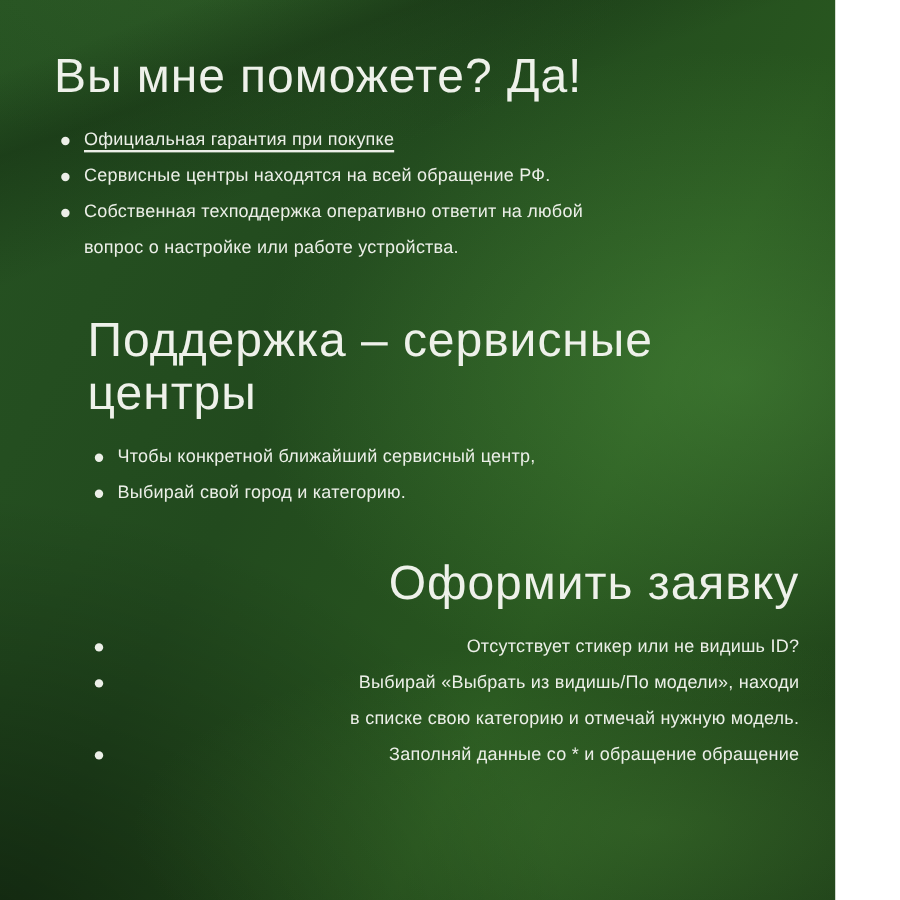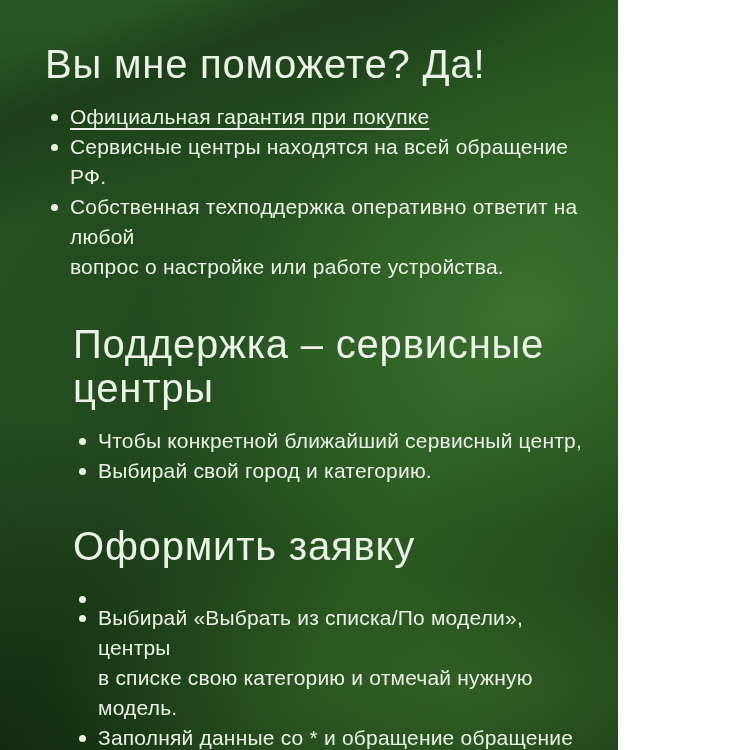--- a/index.html
+++ b/index.html
@@ -7,50 +7,50 @@
     padding: 0;
   }
   body {
     width: 750px;
     height: 750px;
     overflow: hidden;
     font-family: "Liberation Sans", sans-serif;
   }
   .slide {
     position: relative;
-    width: 618px;
+    width: 696px;
     height: 750px;
     box-sizing: border-box;
     padding: 42px 30px 0 45px;
     color: #ecefe8;
     
     background:
       linear-gradient(160deg, rgba(0,0,0,0) 6%, rgba(8,22,7,0.30) 13%, rgba(0,0,0,0) 24%),
       radial-gradient(ellipse 620px 420px at 88% 42%, rgba(90,165,72,0.38), rgba(90,165,72,0) 65%),
       radial-gradient(ellipse 700px 260px at 78% 92%, rgba(85,150,62,0.28), rgba(85,150,62,0) 62%),
       radial-gradient(ellipse 840px 640px at -6% 108%, rgba(0,0,0,0.52), rgba(0,0,0,0) 62%),
       radial-gradient(ellipse 520px 280px at 28% -6%, rgba(66,120,52,0.25), rgba(66,120,52,0) 65%),
       linear-gradient(118deg, #265222 0%, #224a1e 38%, #28561f 66%, #1b3a16 100%);
   }
   .section { margin: 0; }
   .section + .section { margin-top: 40px; margin-left: 28px; }
-  .section:nth-of-type(3) { margin-top: 38px; }
+  .section:nth-of-type(3) { margin-top: 38px; text-align: right; }
   .heading {
     margin: 0;
     font-size: 40px;
     font-weight: 400;
     letter-spacing: 0.8px;
     line-height: 44px;
     color: #eef1ea;
   }
   .bullets {
     list-style: none;
     margin: 16px 0 0 0;
     padding: 0;
-    font-size: 21px;
+    font-size: 15px;
     line-height: 30px;
     letter-spacing: 0.2px;
   }
   .bullet {
     display: flex;
     align-items: flex-start;
   }
   .dot {
     flex: none;
     width: 7px;
@@ -114,26 +114,27 @@
       </li>
     </ul>
   </div>
 
   <div class="section">
     <h1 class="heading">Оформить заявку</h1>
     <ul class="bullets">
       <li class="bullet">
         <span class="dot"></span>
         <div class="lines">
+          <div class="line">Отсутствует стикер или не видишь ID?</div>
         </div>
       </li>
       <li class="bullet">
         <span class="dot"></span>
         <div class="lines">
-          <div class="line">Выбирай «Выбрать из списка/По модели», центры</div>
+          <div class="line">Выбирай «Выбрать из видишь/По модели», находи</div>
           <div class="line">в списке свою категорию и отмечай нужную модель.</div>
         </div>
       </li>
       <li class="bullet">
         <span class="dot"></span>
         <div class="lines">
           <div class="line">Заполняй данные со * и обращение обращение</div>
         </div>
       </li>
     </ul>

